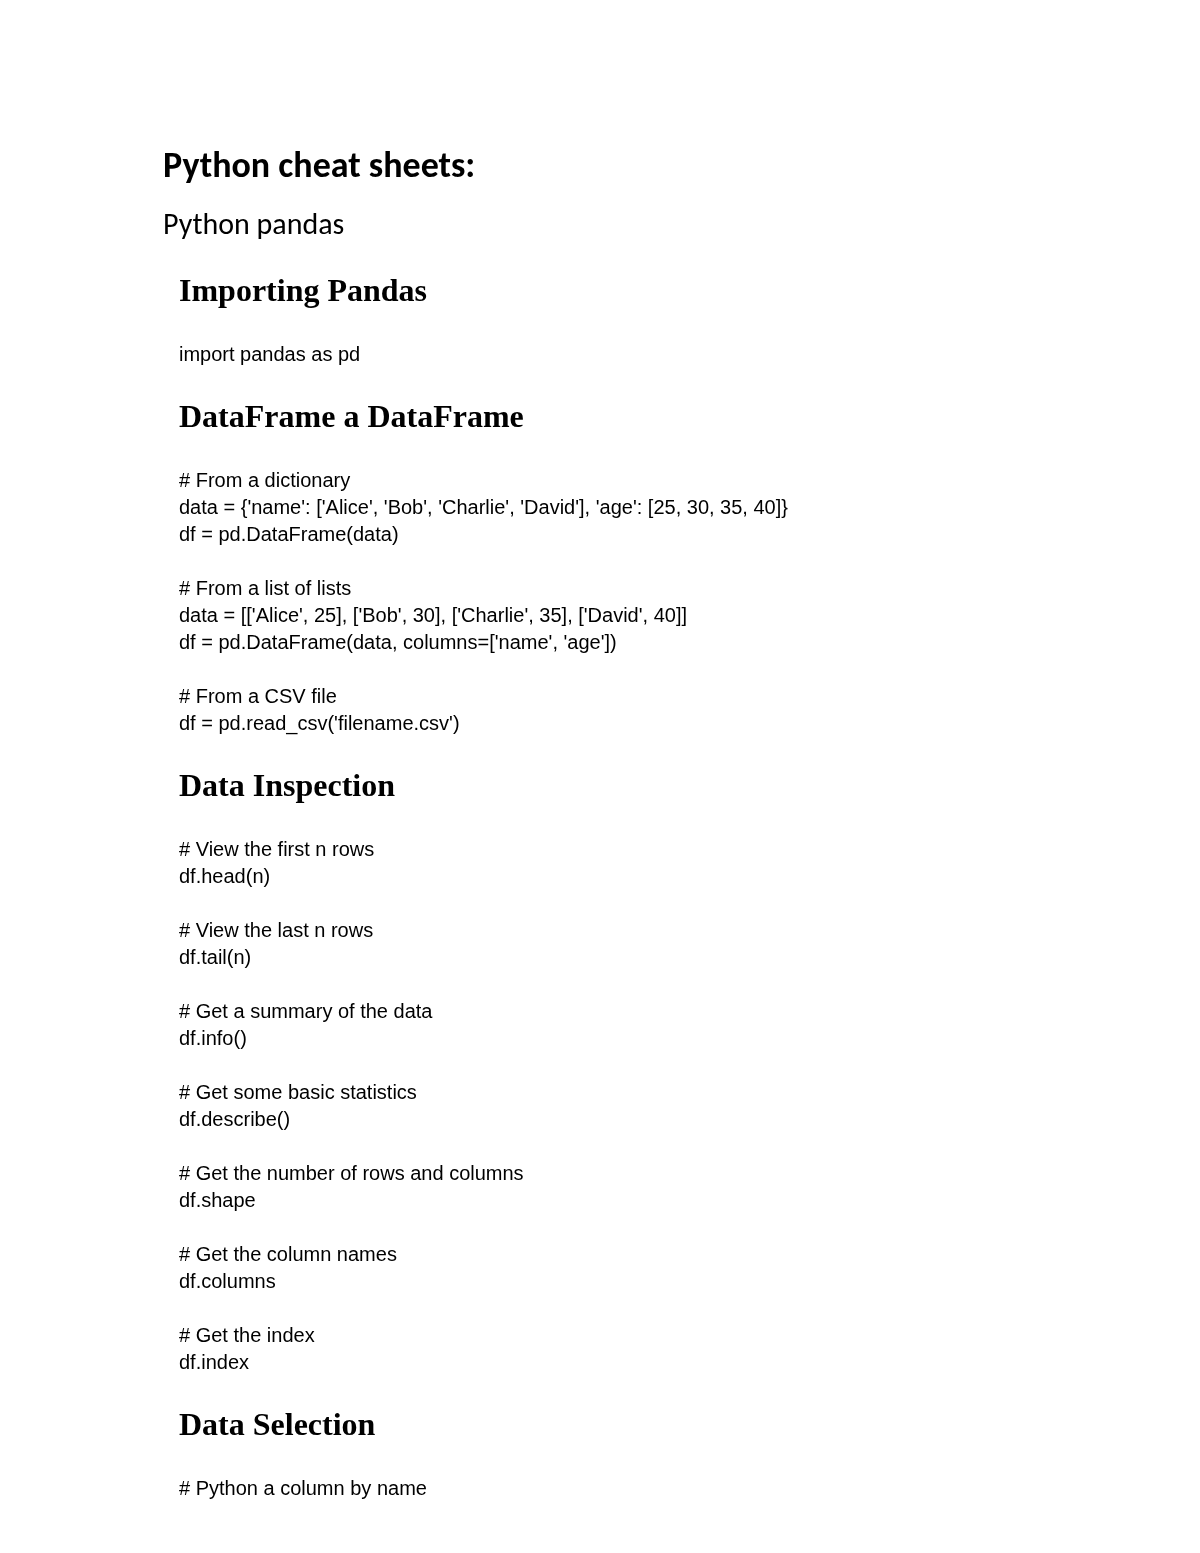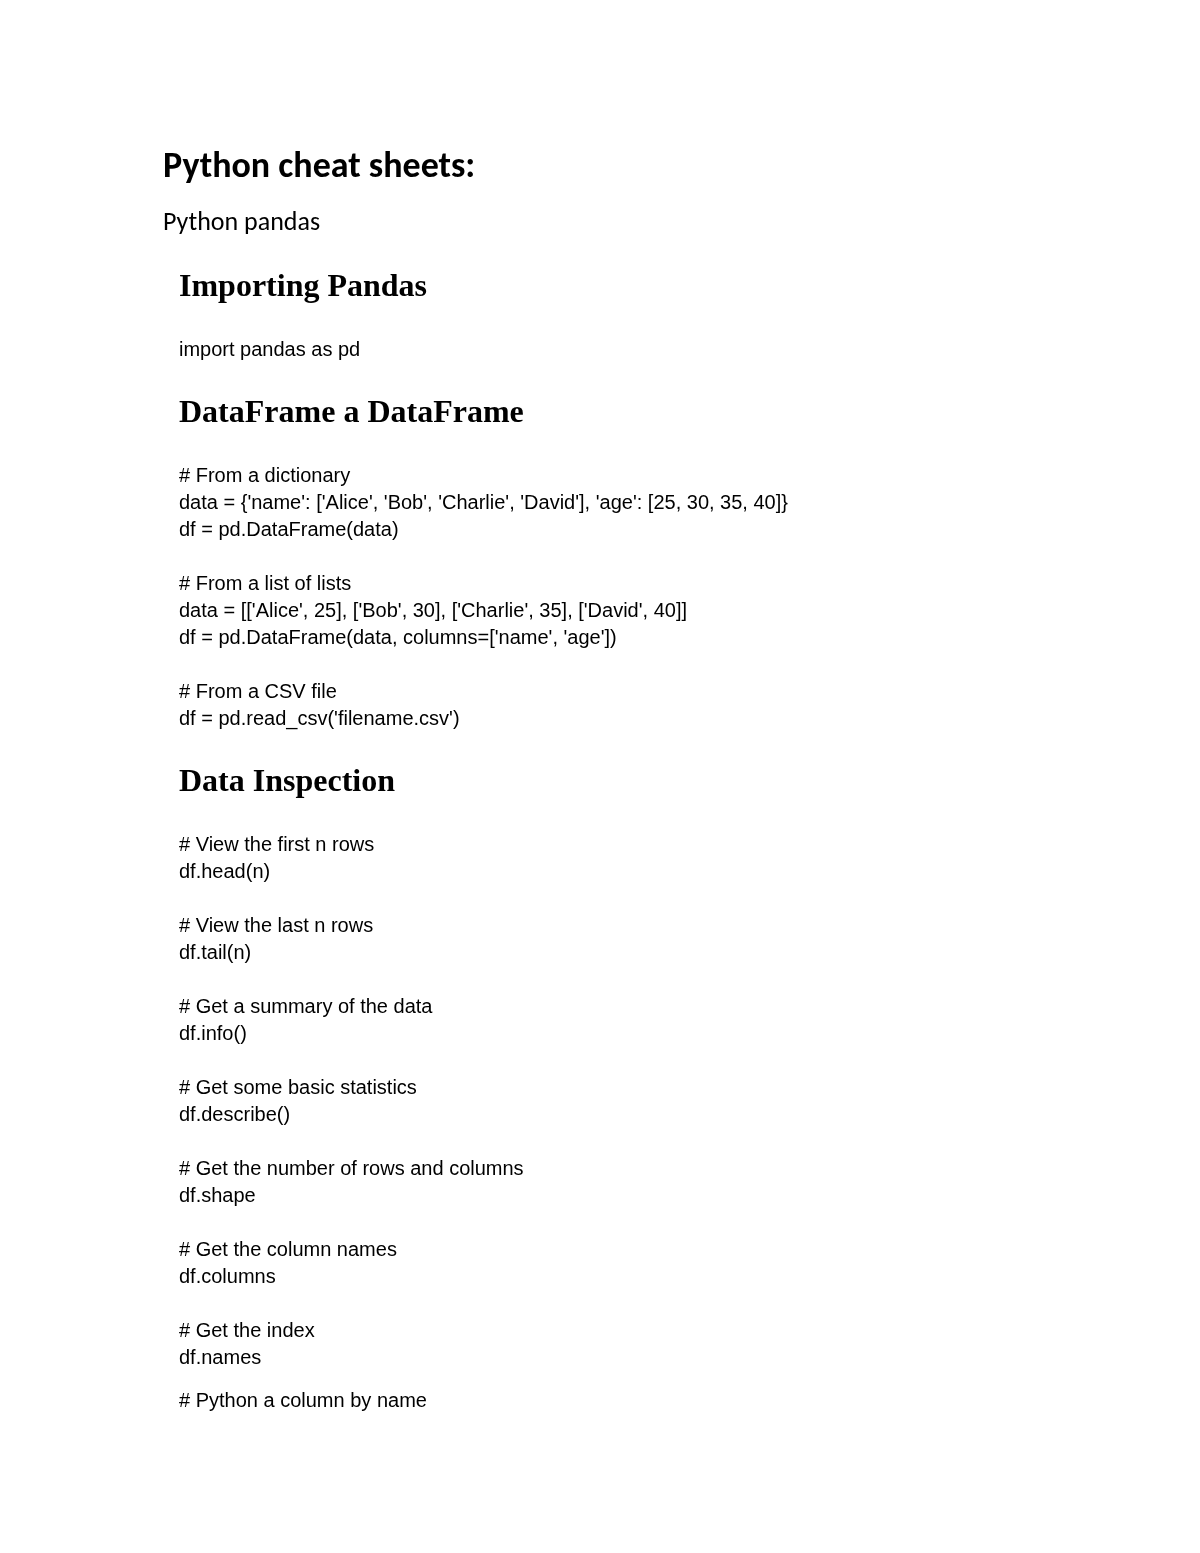--- a/index.html
+++ b/index.html
@@ -13,21 +13,21 @@
       padding: 95px 115px;
       width: 1200px;
       color: #000;
     }
     .page-title {
       font-size: 36px;
       font-weight: bold;
       margin-bottom: 18px;
     }
     .subtitle {
-      font-size: 26px;
+      font-size: 30px;
       font-weight: normal;
       margin-bottom: 28px;
     }
     .section-heading {
       font-family: "Times New Roman", Times, serif;
       font-size: 32px;
       font-weight: bold;
       margin-top: 30px;
       margin-bottom: 32px;
     }
@@ -79,18 +79,19 @@
 # Get some basic statistics
 df.describe()
 
 # Get the number of rows and columns
 df.shape
 
 # Get the column names
 df.columns
 
 # Get the index
-df.names</div>
+df.index</div>
 </div>
 
 <div>
+  <h3 class="section-heading">Data Selection</h3>
   <div class="code-block"># Python a column by name</div>
 </div>
 
 </body></html>

